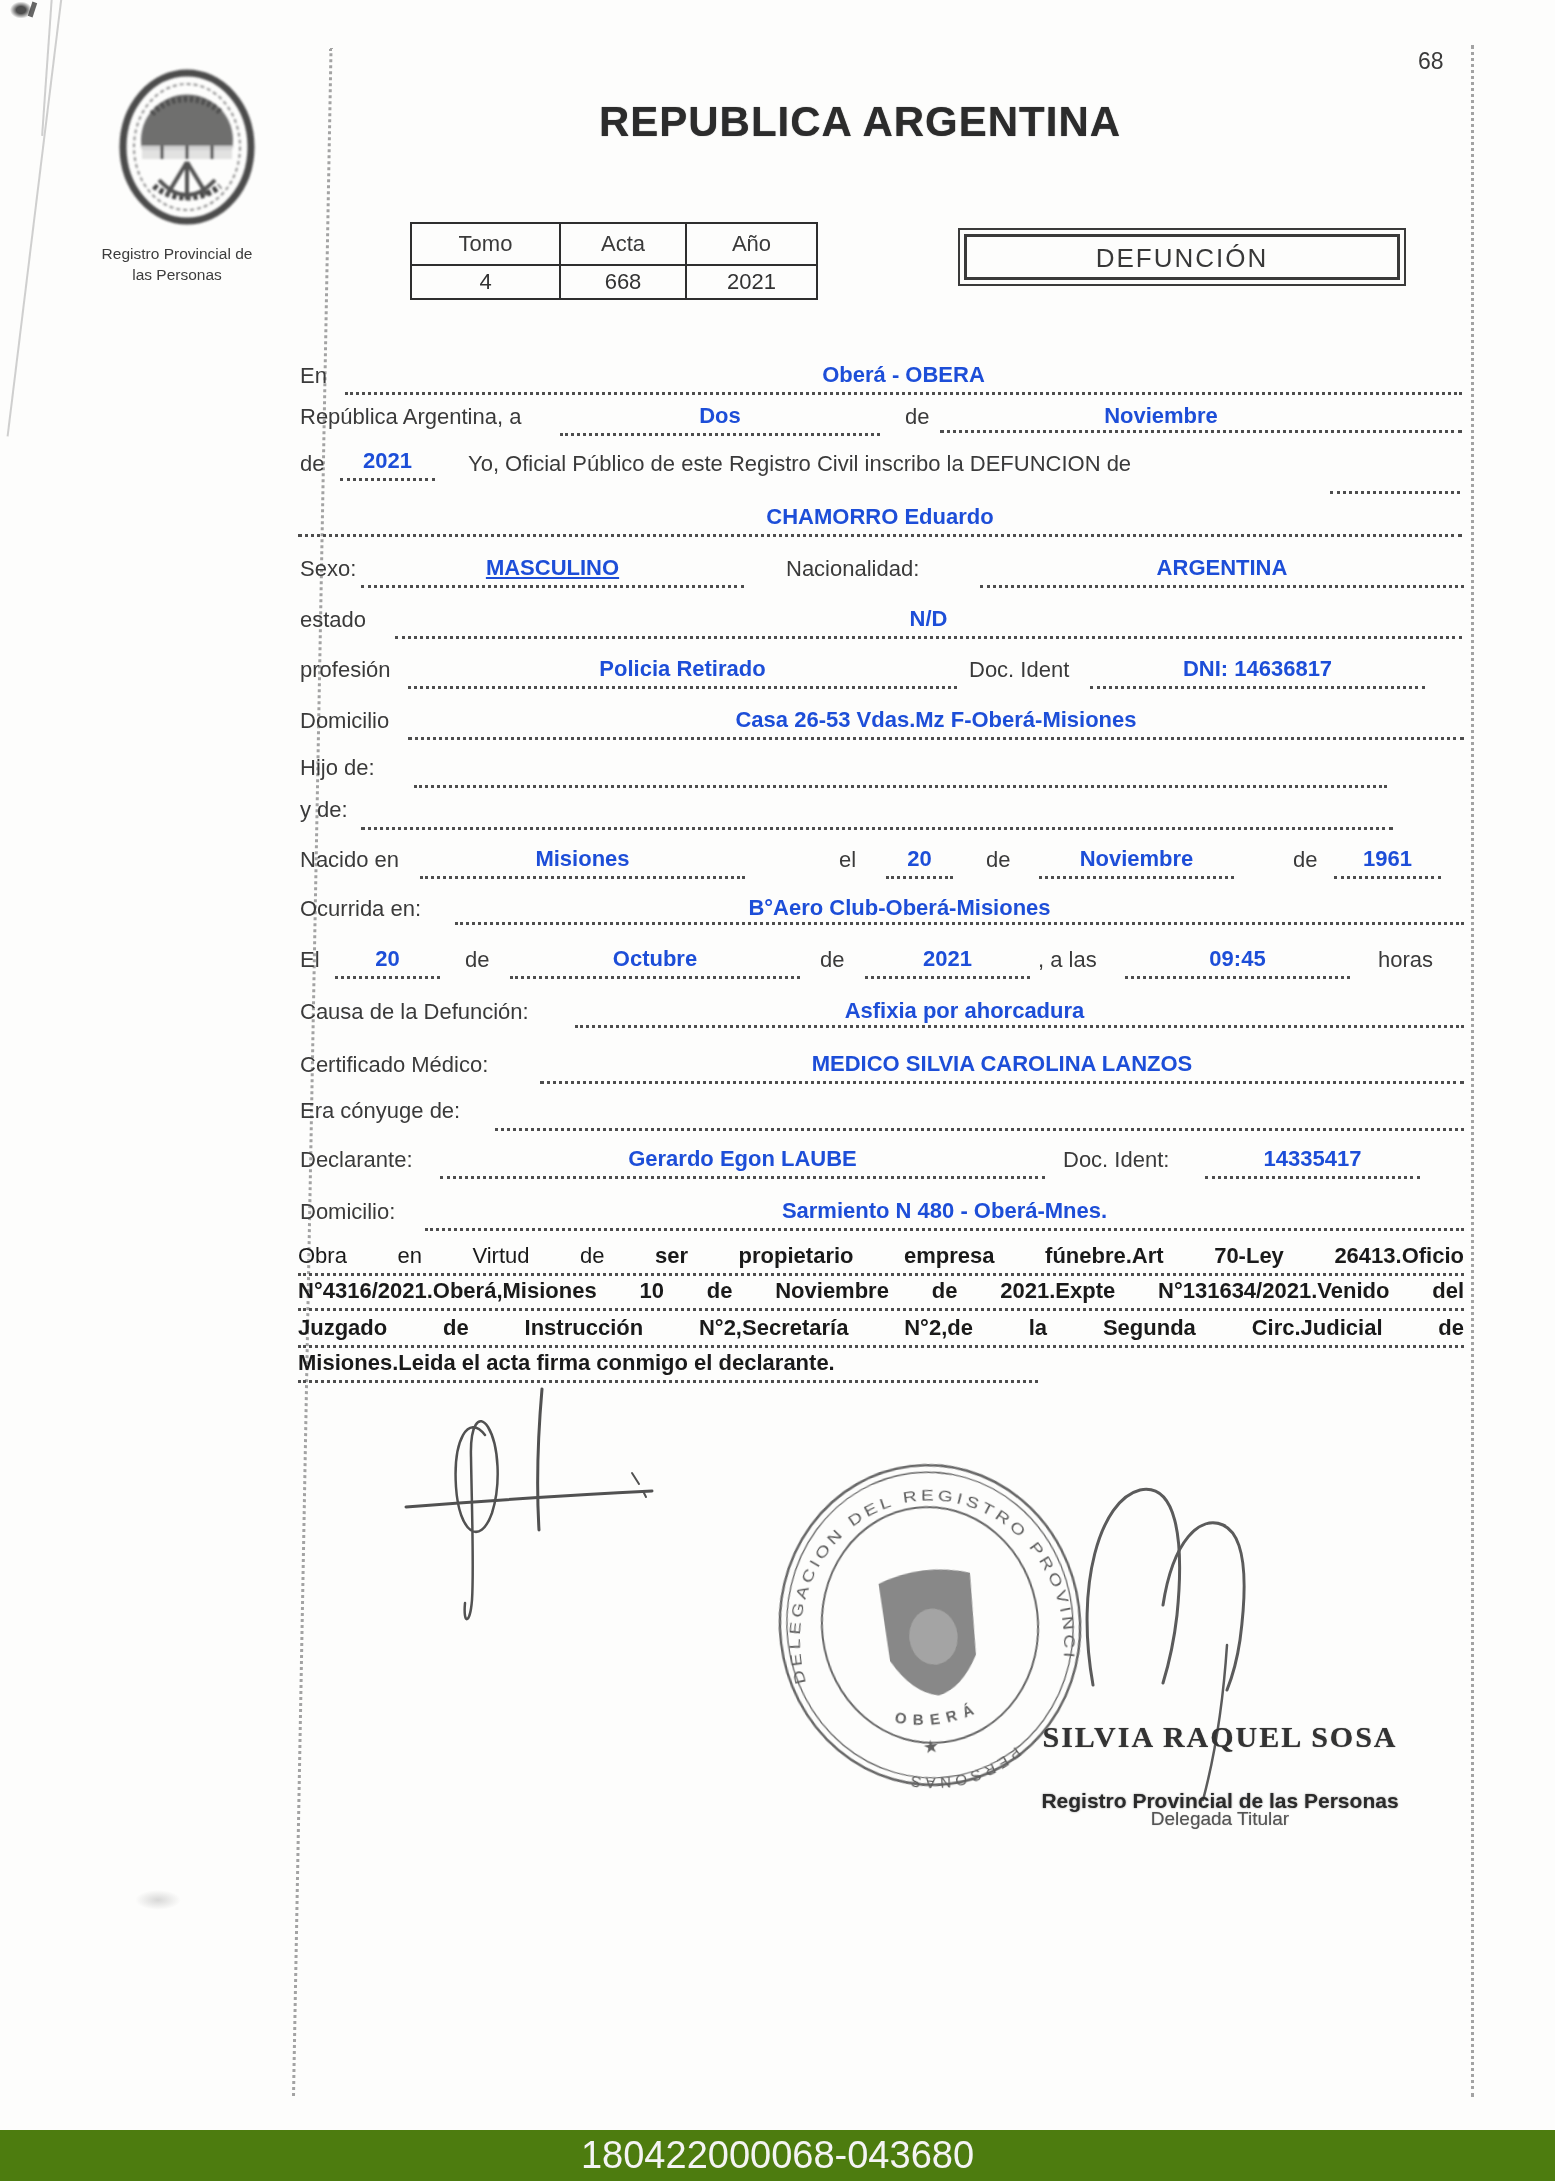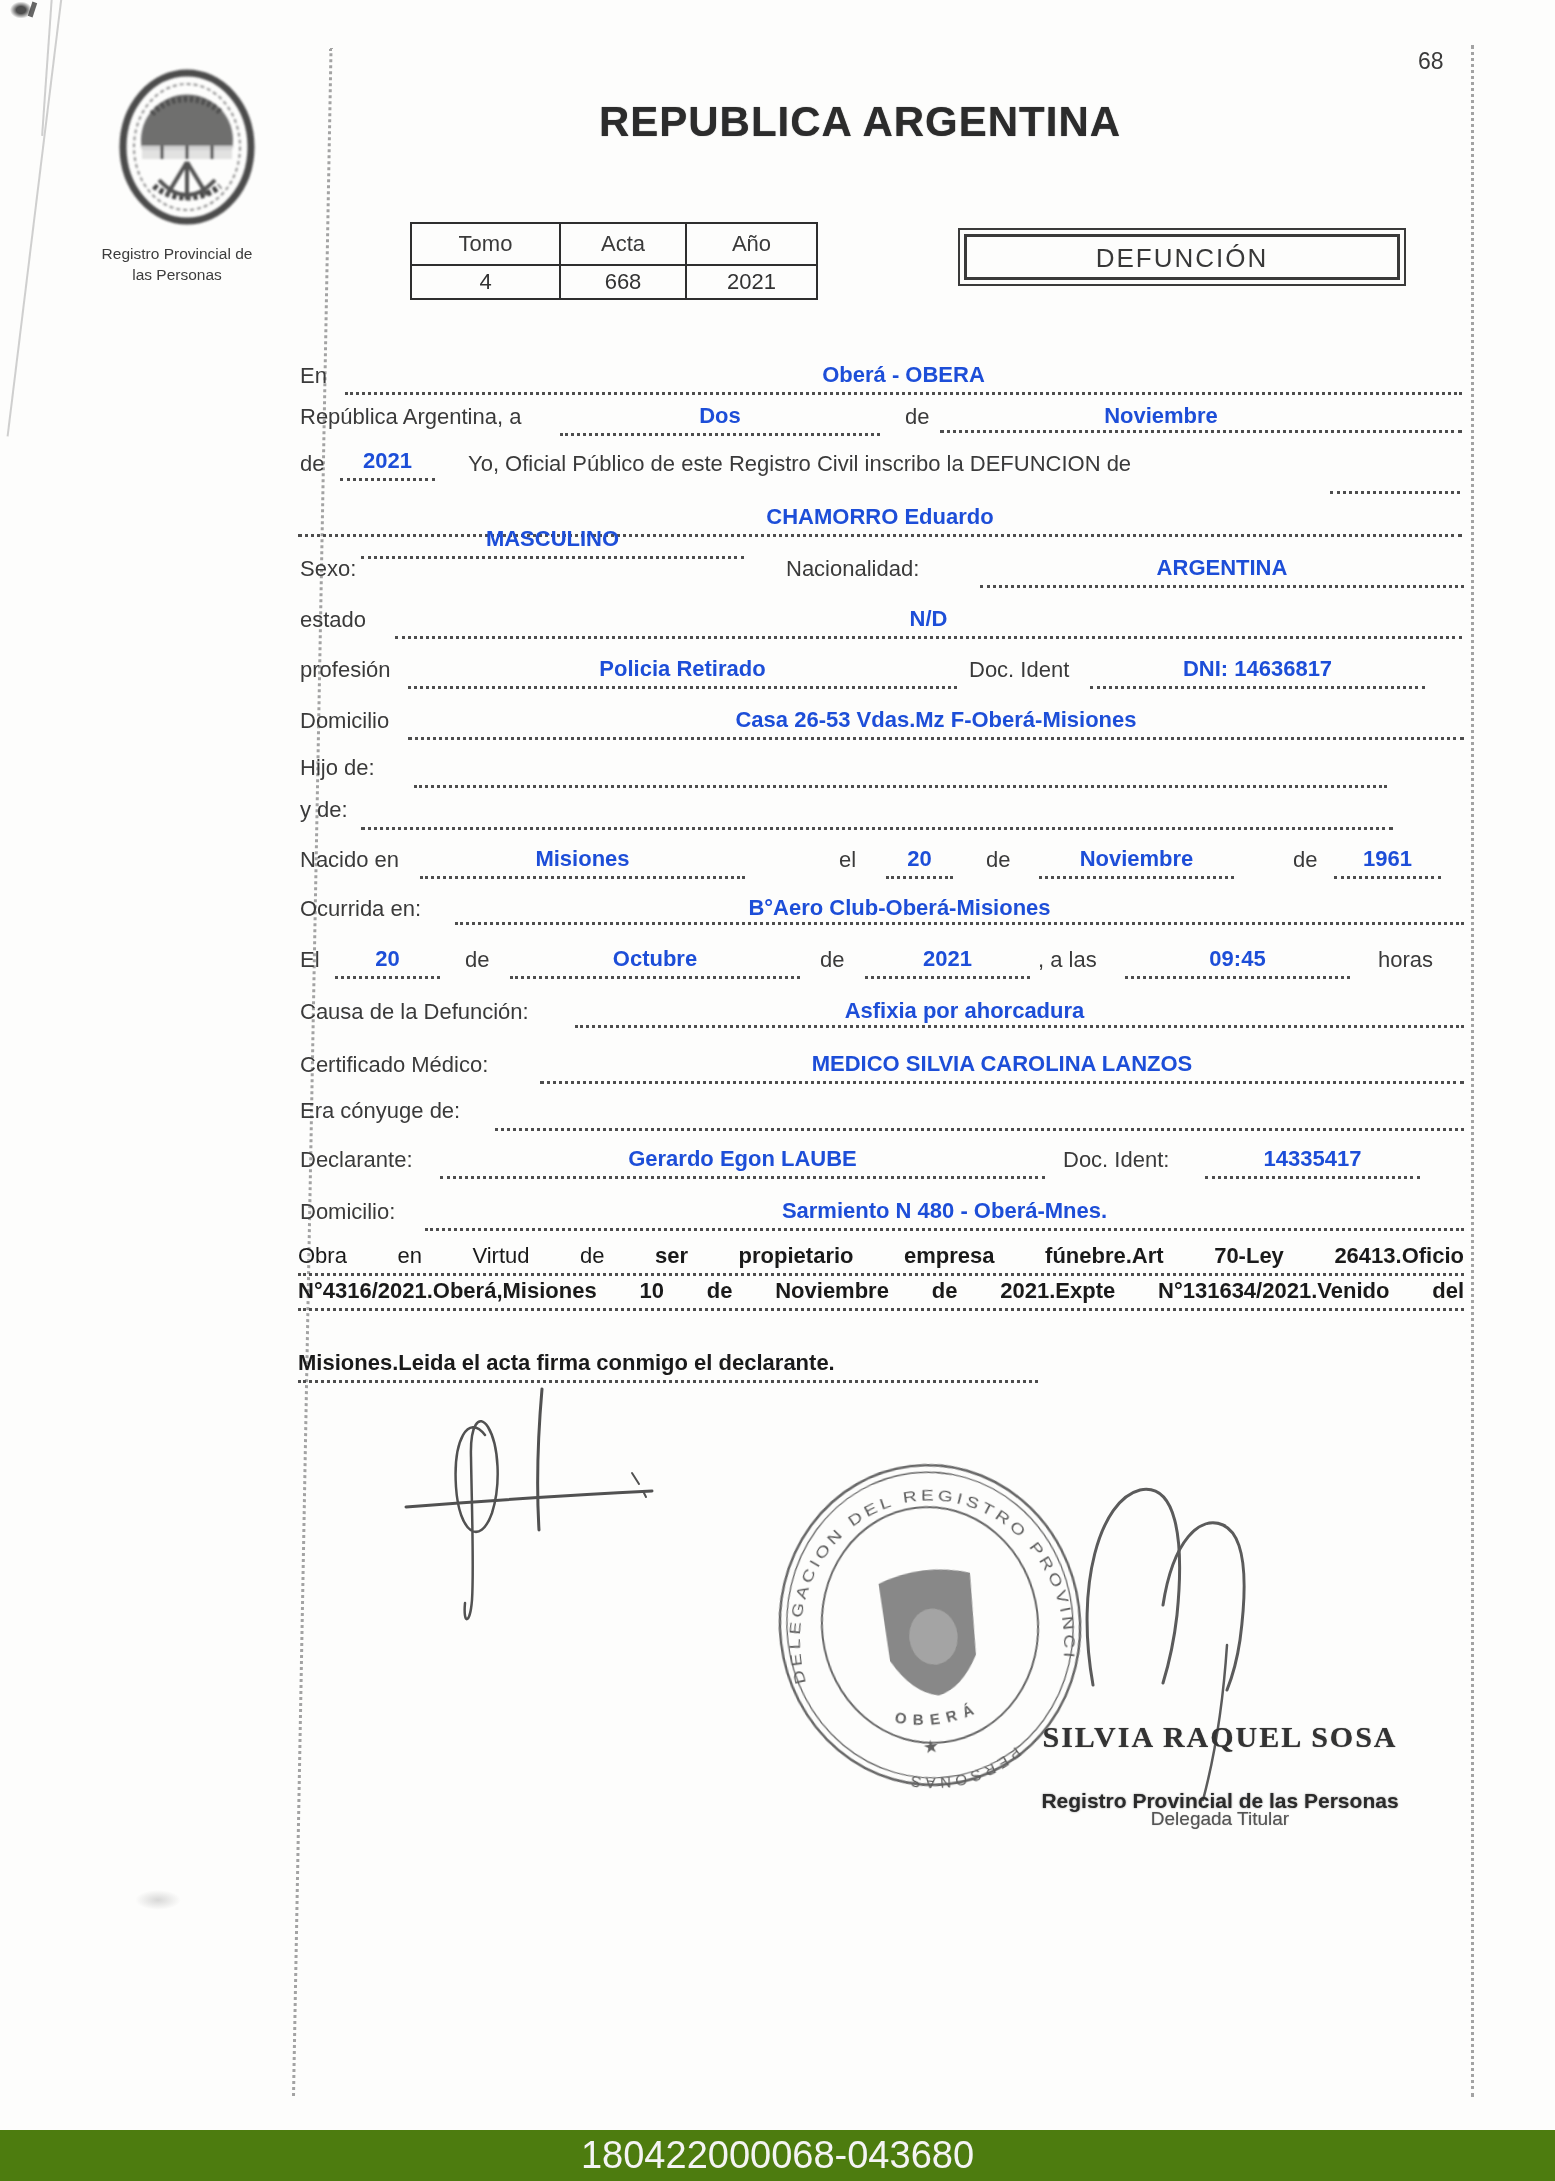--- a/index.html
+++ b/index.html
@@ -108,21 +108,21 @@
   <div class="fline" style="left:940px;top:397px;width:522px;padding-right:80px;box-sizing:border-box;">Noviembre</div>
 
   <span class="flabel" style="left:300px;top:446px;">de</span>
   <div class="fline" style="left:340px;top:442px;width:95px;">2021</div>
   <span class="flabel" style="left:468px;top:446px;">Yo, Oficial Público de este Registro Civil inscribo la DEFUNCION de</span>
   <div class="fline" style="left:1330px;top:455px;width:130px;"></div>
 
   <div class="fline" style="left:298px;top:498px;width:1164px;">CHAMORRO Eduardo</div>
 
   <span class="flabel" style="left:300px;top:551px;">Sexo:</span>
-  <div class="fline" style="left:361px;top:520px;width:383px;">MASCULINO</div>
+  <div class="fline" style="left:361px;top:549px;width:383px;text-decoration:underline;">MASCULINO</div>
   <span class="flabel" style="left:786px;top:551px;">Nacionalidad:</span>
   <div class="fline" style="left:980px;top:549px;width:484px;">ARGENTINA</div>
 
   <span class="flabel" style="left:300px;top:602px;">estado</span>
   <div class="fline" style="left:395px;top:600px;width:1067px;">N/D</div>
 
   <span class="flabel" style="left:300px;top:652px;">profesión</span>
   <div class="fline" style="left:408px;top:650px;width:549px;">Policia Retirado</div>
   <span class="flabel" style="left:969px;top:652px;">Doc. Ident</span>
   <div class="fline" style="left:1090px;top:650px;width:335px;">DNI: 14636817</div>
@@ -170,20 +170,21 @@
   <span class="flabel" style="left:300px;top:1142px;">Declarante:</span>
   <div class="fline" style="left:440px;top:1140px;width:605px;">Gerardo Egon LAUBE</div>
   <span class="flabel" style="left:1063px;top:1142px;">Doc. Ident:</span>
   <div class="fline" style="left:1205px;top:1140px;width:215px;">14335417</div>
 
   <span class="flabel" style="left:300px;top:1194px;">Domicilio:</span>
   <div class="fline" style="left:425px;top:1192px;width:1039px;">Sarmiento N 480 - Oberá-Mnes.</div>
 
   <div class="ptxt" style="top:1239px;"><span>Obra en Virtud de</span> <span class="b">ser propietario empresa fúnebre.Art 70-Ley 26413.Oficio</span></div>
   <div class="ptxt b" style="top:1274px;">N°4316/2021.Oberá,Misiones 10 de Noviembre de 2021.Expte N°131634/2021.Venido del</div>
+  <div class="ptxt b" style="top:1311px;">Juzgado de Instrucción N°2,Secretaría N°2,de la Segunda Circ.Judicial de</div>
   <div class="ptxt b" style="top:1346px;width:740px;text-align:left;text-align-last:left;">Misiones.Leida el acta firma conmigo el declarante.</div>
 
   <svg class="abs" style="left:400px;top:1385px;" width="290" height="270" viewBox="0 0 290 270">
     <g fill="none" stroke="#3a3a3a" stroke-width="3" stroke-linecap="round" opacity=".88">
       <path d="M6,122 C70,117 170,110 252,106"></path>
       <path d="M85,50 C68,28 53,55 56,102 C59,148 80,162 92,128 C101,100 99,60 88,42 C79,28 70,40 71,72 C72,130 74,185 72,215 C70,240 63,240 65,218" stroke-width="2.5"></path>
       <path d="M142,4 C138,50 136,95 139,145"></path>
       <path d="M232,88 l7,11 M243,106 l3,6" stroke-width="2"></path>
     </g>
   </svg>

